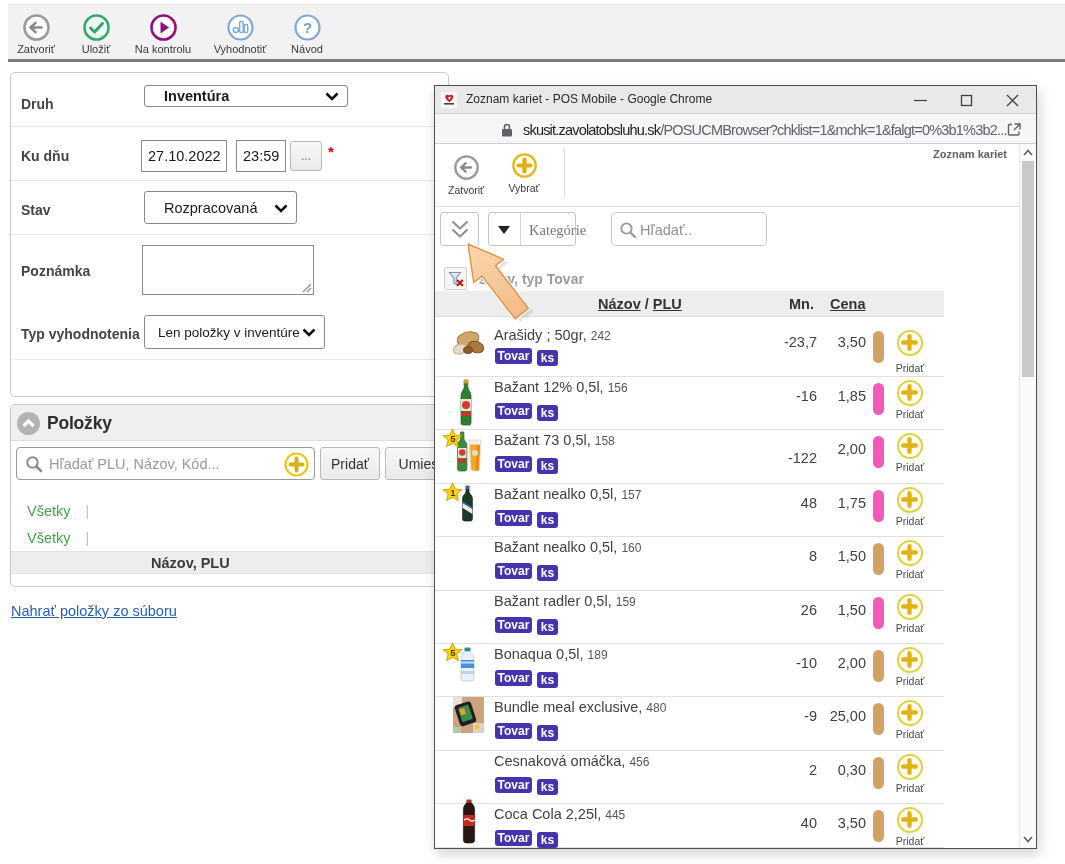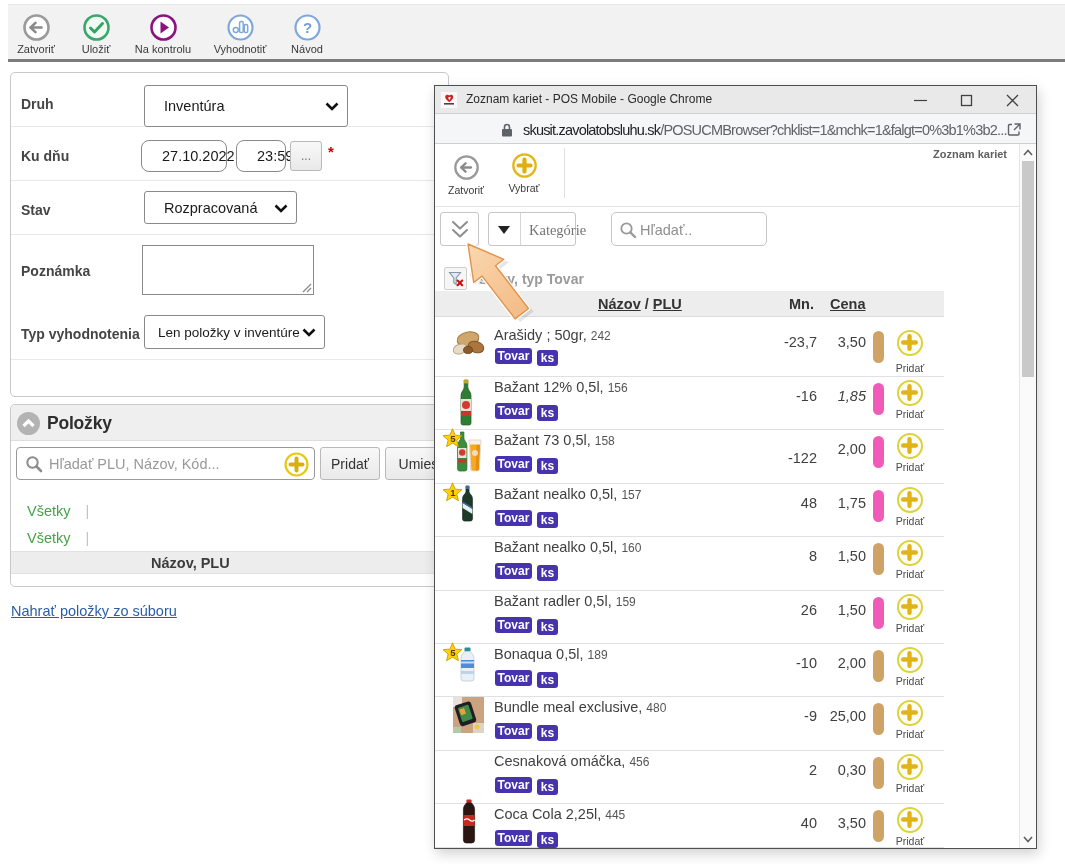--- a/index.html
+++ b/index.html
@@ -14,21 +14,21 @@
 
 #panel1 { position:absolute; left:10px; top:72px; width:439px; height:325px; border:1px solid #c9c9c9; border-radius:5px; background:#fff; }
 #panel2 { position:absolute; left:10px; top:404px; width:439px; height:183px; border:1px solid #c9c9c9; border-radius:5px; background:#fff; }
 .sechead { position:relative; border-bottom:1px solid #e3e3e3; }
 .seccirc { position:absolute; left:6px; width:23px; height:23px; border-radius:50%; background:#b3b3b3; }
 .sectitle { position:absolute; left:36px; font-size:17.5px; font-weight:bold; color:#2e2e2e; letter-spacing:-0.2px; }
 .frow { position:relative; border-bottom:1px solid #e8e8e8; }
 .flabel { position:absolute; left:10px; white-space:nowrap; font-size:14px; font-weight:bold; color:#454545; }
 .sel { position:absolute; white-space:nowrap; background:#fff; border:1px solid #8a8a8a; border-radius:3px; font-size:14.5px; color:#1a1a1a; display:flex; align-items:center; padding-left:19px; }
 .selar { position:absolute; right:8px; top:50%; margin-top:-4px; }
-.inp { position:absolute; background:#fff; border:1px solid #8a8a8a; border-radius:8px; font-size:14.5px; color:#1a1a1a; display:flex; align-items:center; padding-left:20px; }
+.inp { position:absolute; background:#fff; border:1px solid #8a8a8a; border-radius:0; font-size:14.5px; color:#1a1a1a; display:flex; align-items:center; padding-left:6px; }
 .btn3d { position:absolute; background:linear-gradient(#f8f8f8,#e9e9e9); border:1px solid #b9b9b9; border-radius:3px; color:#555; display:flex; align-items:center; justify-content:center; }
 .greenlink { font-size:14.5px; color:#44a248; }
 .pipe { color:#c3c3c3; font-size:14.5px; }
 
 
 #win { position:absolute; left:434px; top:85px; width:603px; height:764px; background:#fff; border:1px solid #4f4f4f; box-shadow:2px 5px 12px rgba(0,0,0,.18); }
 #wtitle { position:absolute; left:0; top:0; width:100%; height:28px; background:#e9e9e9; border-bottom:1px solid #d0d0d0; }
 #waddr { position:absolute; left:0; top:28px; width:100%; height:30px; background:#f5f6f7; border-bottom:1px solid #cfcfcf; }
 #wcontent { position:absolute; left:0; top:58px; width:601px; height:704px; background:#fff; overflow:hidden; }
 #vscroll { position:absolute; right:0; top:58px; width:17px; height:704px; background:#fafafa; border-left:1px solid #e5e5e5; }
@@ -83,21 +83,21 @@
         <circle cx="13.5" cy="13.5" r="12" fill="#fff" stroke="#7fa8d9" stroke-width="2.2"></circle>
         <text x="13.5" y="19" font-size="15" font-weight="bold" fill="#6f9fd4" text-anchor="middle" font-family="Liberation Sans">?</text>
       </svg>
     <span class="lbl">Návod</span>
   </div>
 </div>
 
 <div id="panel1">
   <div class="frow" style="height:54px;">
     <div class="flabel" style="top:23px;">Druh</div>
-    <div class="sel" style="left:133px; top:12px; width:204px; height:42px;">Inventúra<svg class="selar" width="14" height="9" viewBox="0 0 14 9">
+    <div class="sel" style="left:133px; top:12px; width:204px; height:22px;font-weight:bold;">Inventúra<svg class="selar" width="14" height="9" viewBox="0 0 14 9">
           <path d="M1.5 1.5 L7 7 L12.5 1.5" stroke="#111" stroke-width="2.6" fill="none"></path>
         </svg></div>
   </div>
   <div class="frow" style="height:54px;">
     <div class="flabel" style="top:21px;">Ku dňu</div>
     <div class="inp" style="left:130px; top:13px; width:86px; height:32px;">27.10.2022</div>
     <div class="inp" style="left:225px; top:13px; width:50px; height:32px;">23:59</div>
     <div class="btn3d" style="left:279px; top:14px; width:32px; height:30px; font-size:12px; color:#777;">...</div>
     <div style="position:absolute; left:317px; top:16px; color:#c00; font-size:15px; font-weight:bold;">*</div>
   </div>
@@ -258,21 +258,21 @@
 <svg style="position:absolute; left:23px; top:235px;" width="16" height="47" viewBox="0 0 16 47">
             <path d="M6.2 1 h3.6 v7 c0 3 3.2 4.5 3.2 8.5 V44 a2 2 0 0 1 -2 2 H5 a2 2 0 0 1 -2 -2 V16.5 C3 12.5 6.2 11 6.2 8 Z" fill="#2e7d33" stroke="#1d5a22" stroke-width="0.7"></path>
             <rect x="5.8" y="1" width="4.4" height="3.4" fill="#c9a227"></rect>
             <rect x="3" y="20" width="10.1" height="12" fill="#e8e3d2"></rect>
             <circle cx="8" cy="26" r="4" fill="#d23b2f"></circle>
             <rect x="3" y="33" width="10.1" height="4" fill="#c8372b"></rect>
           </svg>
 <div class="pname" style="left:59px; top:235px;">Bažant 12% 0,5l, <small>156</small></div>
 <div style="position:absolute; left:60px; top:259px; white-space:nowrap;"><span class="badge" style="width:37px; vertical-align:top;">Tovar</span><span class="badge" style="width:21px; margin-left:5px;">ks</span></div>
 <div class="num" style="left:302px; top:244px; width:80px;">-16</div>
-<div class="num" style="left:351px; top:244px; width:80px;font-style:italic;">1,85</div>
+<div class="num" style="left:351px; top:244px; width:80px;">1,85</div>
 <div class="pill" style="left:438px; top:239px; background:#f05ab8;"></div>
 <div class="pridat" style="left:462px; top:236px;">
             <svg width="21" height="21" viewBox="0 0 21 21" style="position:absolute;left:0;top:0;">
               <path d="M10.5 4.2 v12.6 M4.2 10.5 h12.6" stroke="#e2b314" stroke-width="4.4" stroke-linecap="round"></path>
             </svg>
           </div>
 <div class="pridatlbl" style="left:455px; top:264px;">Pridať</div>
 <div class="rowline" style="top:339px;"></div>
 <svg style="position:absolute; left:7px; top:284px; z-index:2;" width="21" height="20" viewBox="0 0 24 23">
             <path d="M12 1 L15 8.2 L22.8 8.8 L17 13.9 L18.8 21.5 L12 17.4 L5.2 21.5 L7 13.9 L1.2 8.8 L9 8.2 Z" fill="#ffd200" stroke="#c79b00" stroke-width="1"></path>

